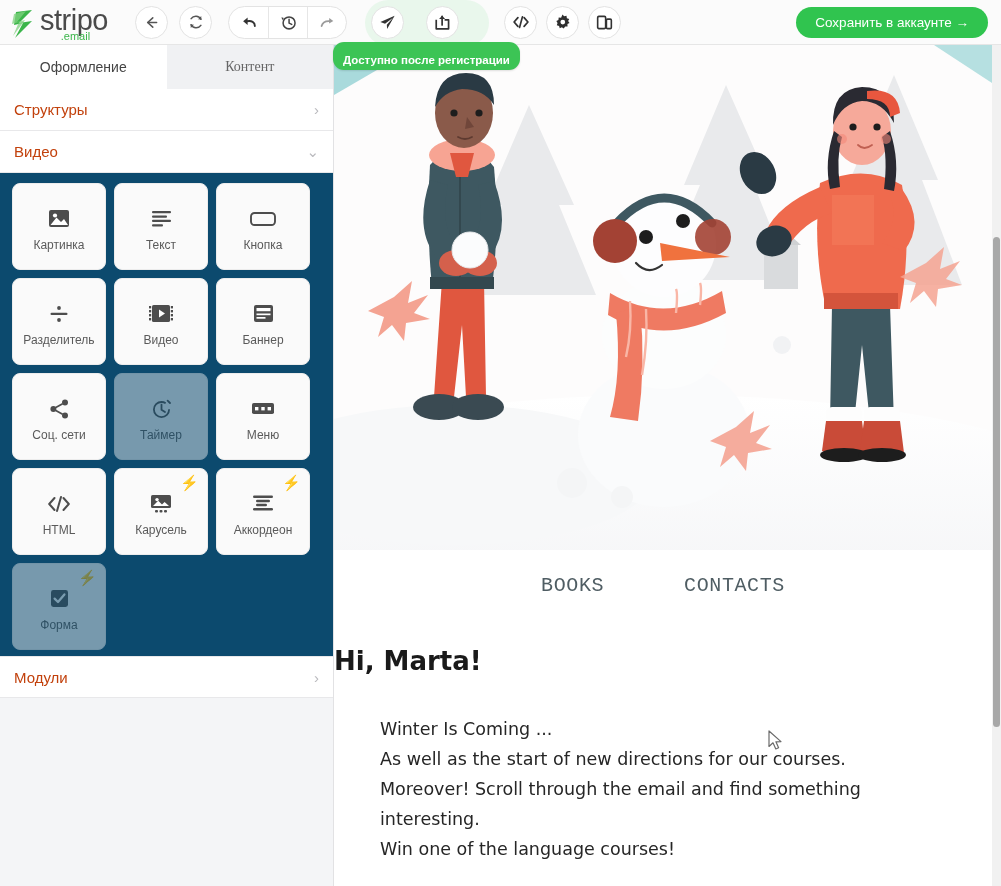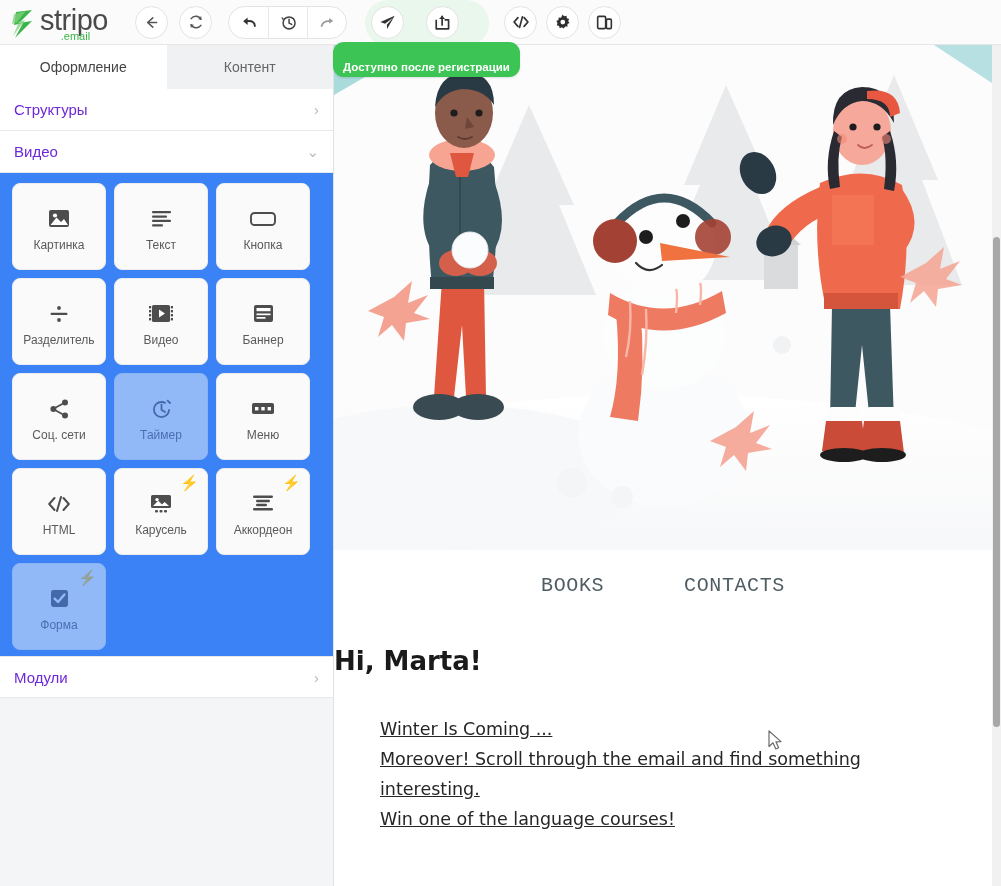--- a/index.html
+++ b/index.html
@@ -41,21 +41,21 @@
   .send-halo {
     position:absolute; left:-6px; top:-6px; width:124px; height:46px;
     background:#e9f7ec; border-radius:23px; z-index:0;
   }
   .sendgroup .circ { position:relative; z-index:1; margin-left:0; }
   .sendgroup .circ + .circ { margin-left:22px; }
 
   .tooltip {
     position:absolute; top:36px; left:-38px;
     background:#3cc455; color:#fff; font-size:11.5px; font-weight:bold;
-    padding:19px 10px 4px; border-radius:11px; white-space:nowrap; z-index:40;
+    padding:12px 10px 4px; border-radius:11px; white-space:nowrap; z-index:40;
     box-shadow:0 1px 2px rgba(0,0,0,.12);
   }
   .right-tools { display:flex; align-items:center; margin-left:36px; }
   .right-tools .circ { margin-left:9px; }
 
   .save-btn {
     position:absolute; right:13px; top:7px; height:31px;
     background:#30c44f; color:#fff; border:none; border-radius:16px;
     padding:0 19px; font-size:13.5px; font-family:"Liberation Sans",sans-serif;
     cursor:pointer; white-space:nowrap;
@@ -65,31 +65,31 @@
   .sidebar {
     position:absolute; top:45px; left:0; width:334px; height:841px;
     background:#f4f5f7; border-right:1px solid #e2e2e4; overflow:hidden;
   }
   .tabs { display:flex; height:44px; background:#c2410c; }
   .tab {
     flex:1; display:flex; align-items:center; justify-content:center;
     font-size:14px; color:#666; cursor:pointer; background:#f0f1f3;
   }
   .tab.active { background:#fff; color:#444; }
-  .tab-right { border-left:0; }
+  .tab-right { border-left:0;font-family:Liberation Serif, serif; }
 
   .section {
     height:42px; background:#fff; border-bottom:1px solid #e8e8ea;
     display:flex; align-items:center; justify-content:space-between;
     padding:0 14px; cursor:pointer;
   }
-  .section-title { font-size:15px; color:#6d28d9; }
+  .section-title { font-size:15px; color:#c2410c; }
   .chev { color:#b9b9bd; font-size:15px; line-height:1; }
 
-  .blocks-pane { background:#3b82f6; padding:10px 12px 6px; }
+  .blocks-pane { background:#0c4a6e; padding:10px 12px 6px; }
   .grid { display:flex; flex-wrap:wrap; gap:8px; }
   .block {
     width:94px; height:87px; background:#fafafa;
     border:1px solid #ececec; border-radius:8px;
     display:flex; flex-direction:column; align-items:center; justify-content:center;
     cursor:grab; position:relative;
   }
   .block-ico { height:34px; display:flex; align-items:center; justify-content:center; color:#4d4d4d; }
   .block-lbl { font-size:12px; color:#5a5a5a; margin-top:2px; }
   .block.disabled { opacity:.45; cursor:default; }
@@ -121,21 +121,21 @@
     background:#eda452; display:flex; align-items:flex-start; justify-content:center;
     padding-top:2px;
   }
 
   .greeting {
     text-align:left; font-size:26px; font-weight:bold; color:#1a1a1a;
     margin-top:26px; font-family:"DejaVu Sans", sans-serif;
   }
   .body-copy {
     margin:38px 0 0 46px; font-size:17.5px; line-height:30px; color:#262626;
-    font-family:"DejaVu Sans", sans-serif; max-width:560px;text-decoration:underline;
+    font-family:"DejaVu Sans", sans-serif; max-width:560px;
   }
   .cursor { position:absolute; left:768px; top:730px; z-index:25; }
 
   
   .scrollbar {
     position:absolute; top:45px; right:0; width:9px; height:841px; background:#f1f1f1;
   }
   .scroll-thumb {
     position:absolute; top:192px; left:1px; width:7px; height:490px;
     background:#a8a8a8; border-radius:4px; cursor:grab;
@@ -231,20 +231,21 @@
         </svg>
       </div>
       <div class="circ">
         <svg width="19" height="19" viewBox="0 0 20 20">
           <rect x="2.8" y="3.6" width="8.4" height="12.8" rx="1.3" stroke="#333" stroke-width="1.7" fill="none"></rect>
           <rect x="12" y="6.4" width="5.2" height="10" rx="1.2" stroke="#333" stroke-width="1.7" fill="#fff"></rect>
         </svg>
       </div>
     </div>
 
+    <button class="save-btn">Сохранить в аккаунте →</button>
   </div>
 
   <div class="sidebar">
 
     <div class="tabs">
       <div class="tab active">Оформление</div>
       <div class="tab tab-right">Контент</div>
     </div>
 
     <div class="section">
@@ -556,20 +557,21 @@
 
     <div class="navmenu">
       <div class="navitem">BOOKS</div>
       <div class="navitem">CONTACTS</div>
     </div>
 
     <div class="greeting">Hi, Marta!</div>
 
     <div class="body-copy" id="body-copy">
         <div style="margin-bottom: 0px;">Winter Is Coming ...</div>
+        <div>As well as the start of new directions for our courses.</div>
         <div>Moreover! Scroll through the email and find something</div>
         <div>interesting.</div>
         <div>Win one of the language courses!</div>
       </div>
   </div>
 
   <svg class="cursor" width="16" height="22" viewBox="0 0 16 22">
     <path d="M1 1 L1 16.5 L5 12.8 L7.8 19 L10.6 17.8 L7.9 11.8 L13 11.6 Z" fill="#fff" stroke="#6a6a6a" stroke-width="1.2" stroke-linejoin="round"></path>
   </svg>
 

